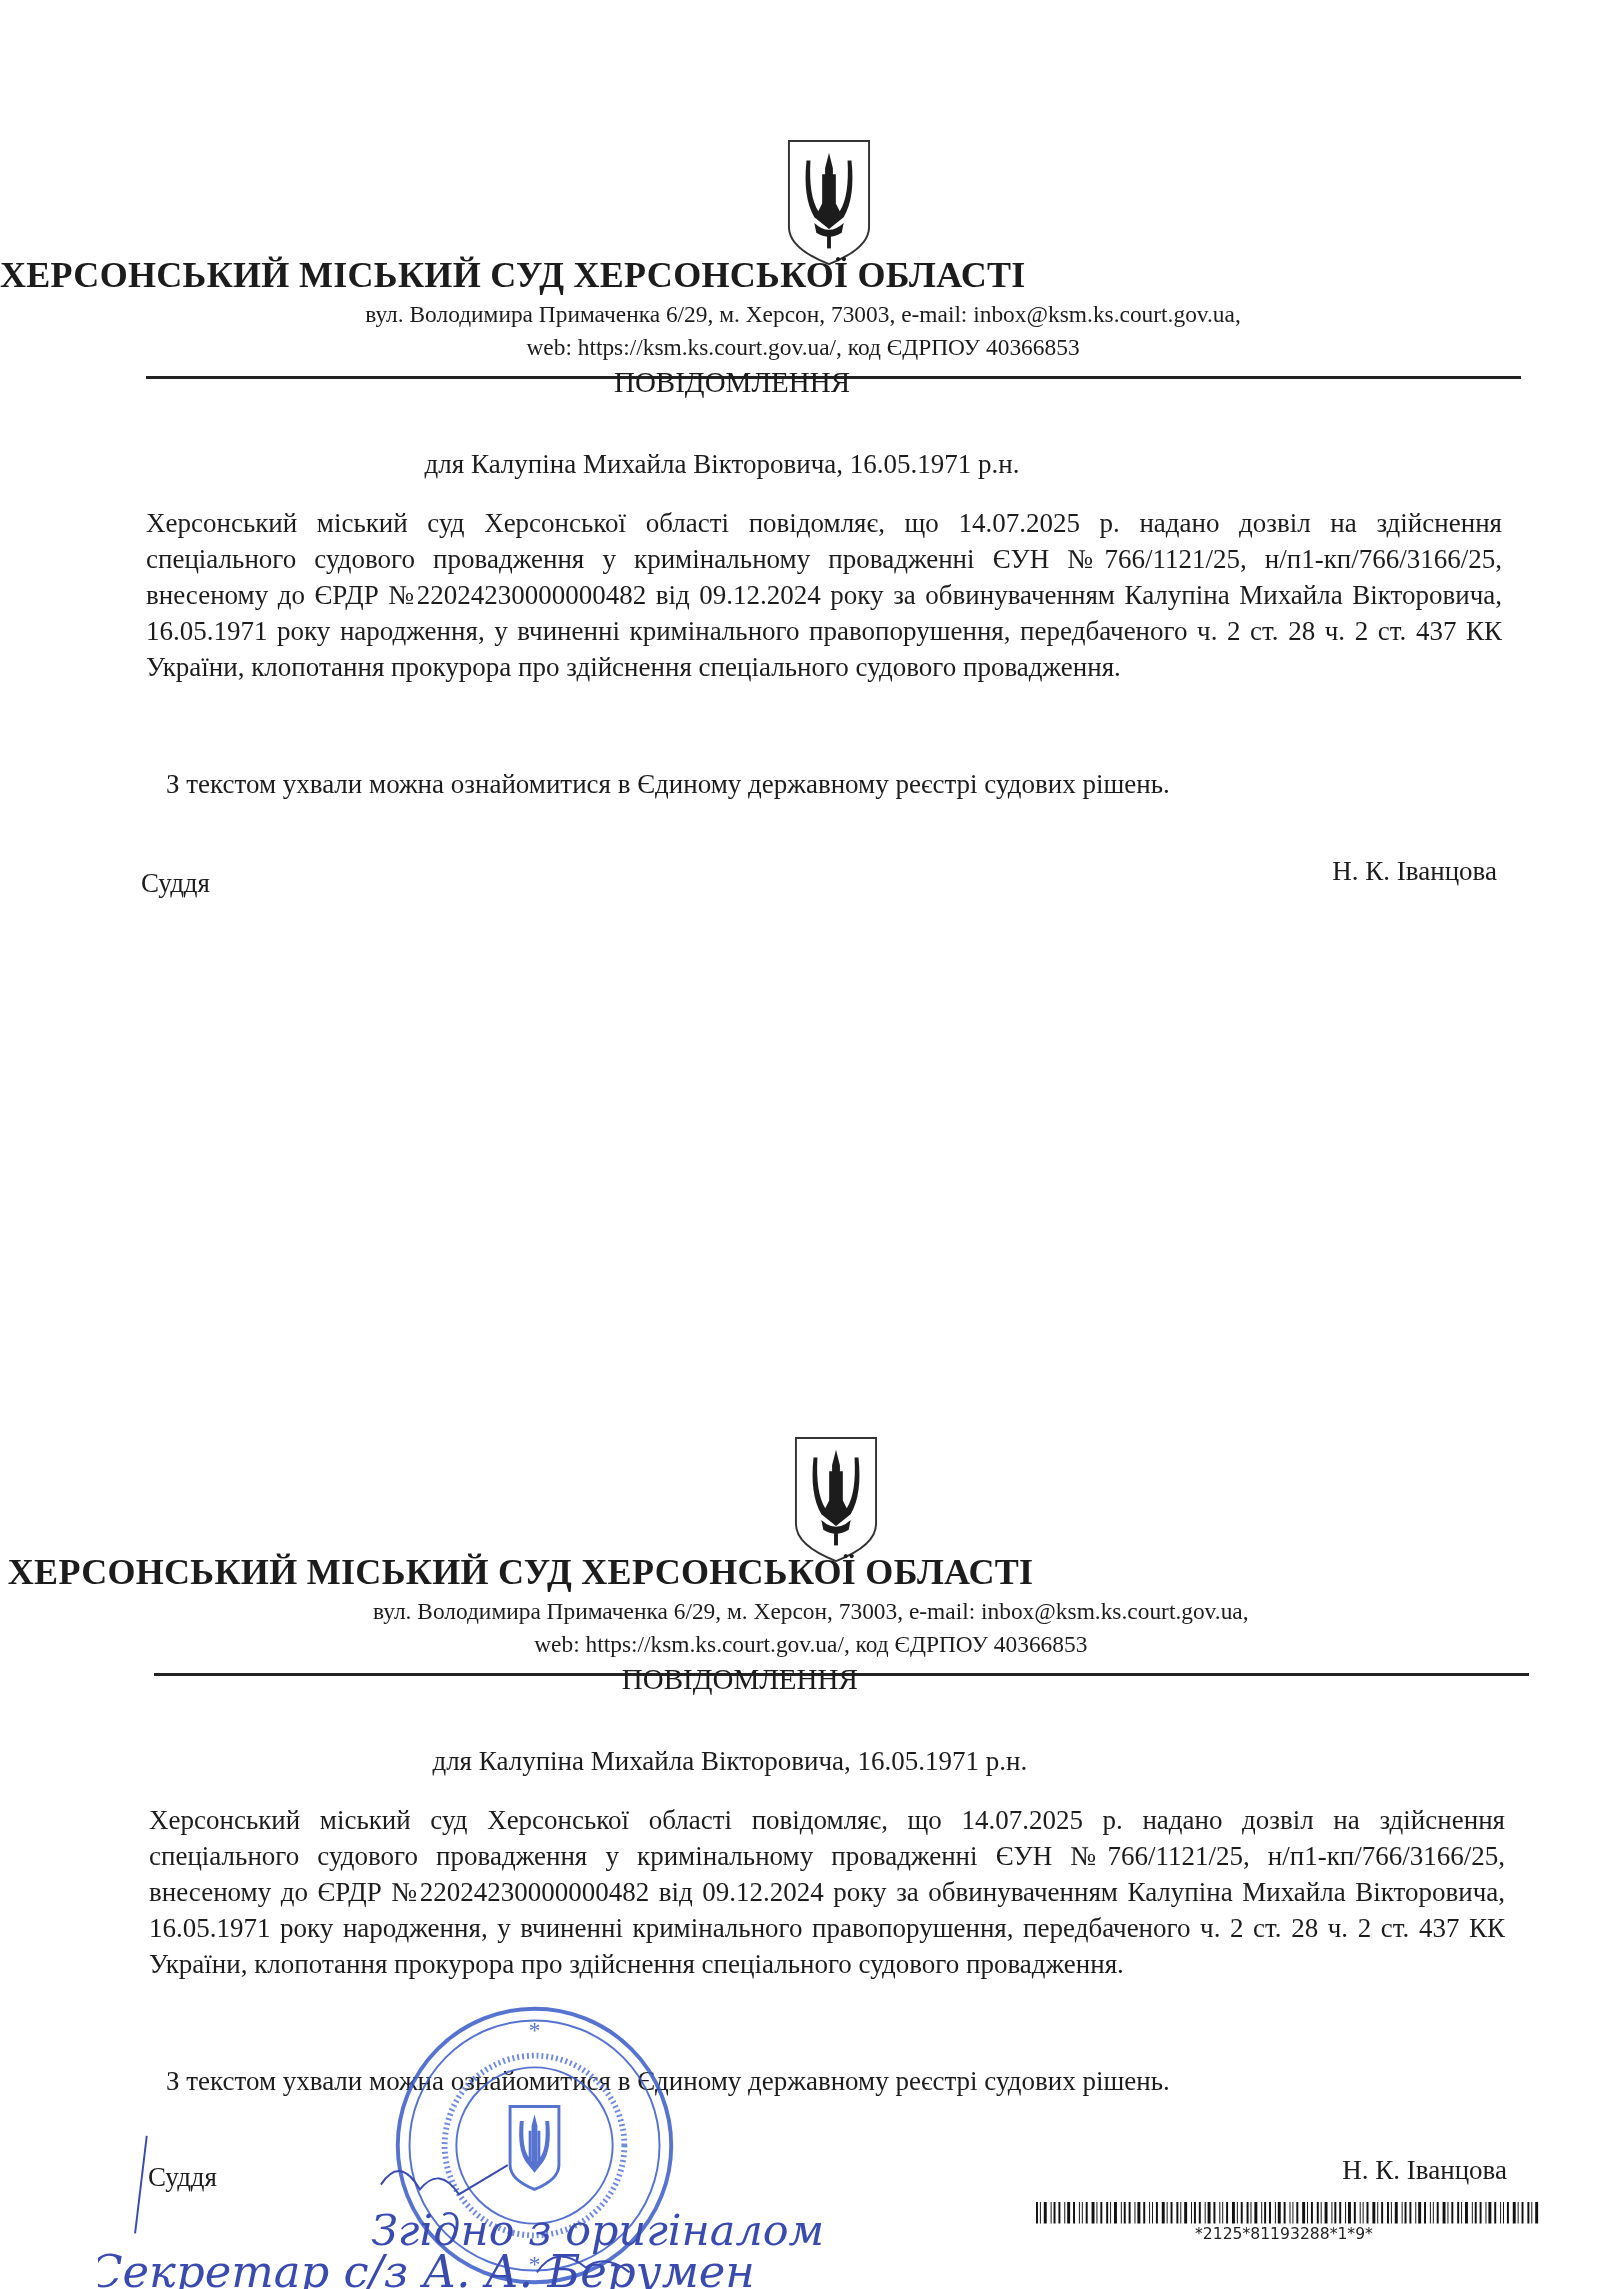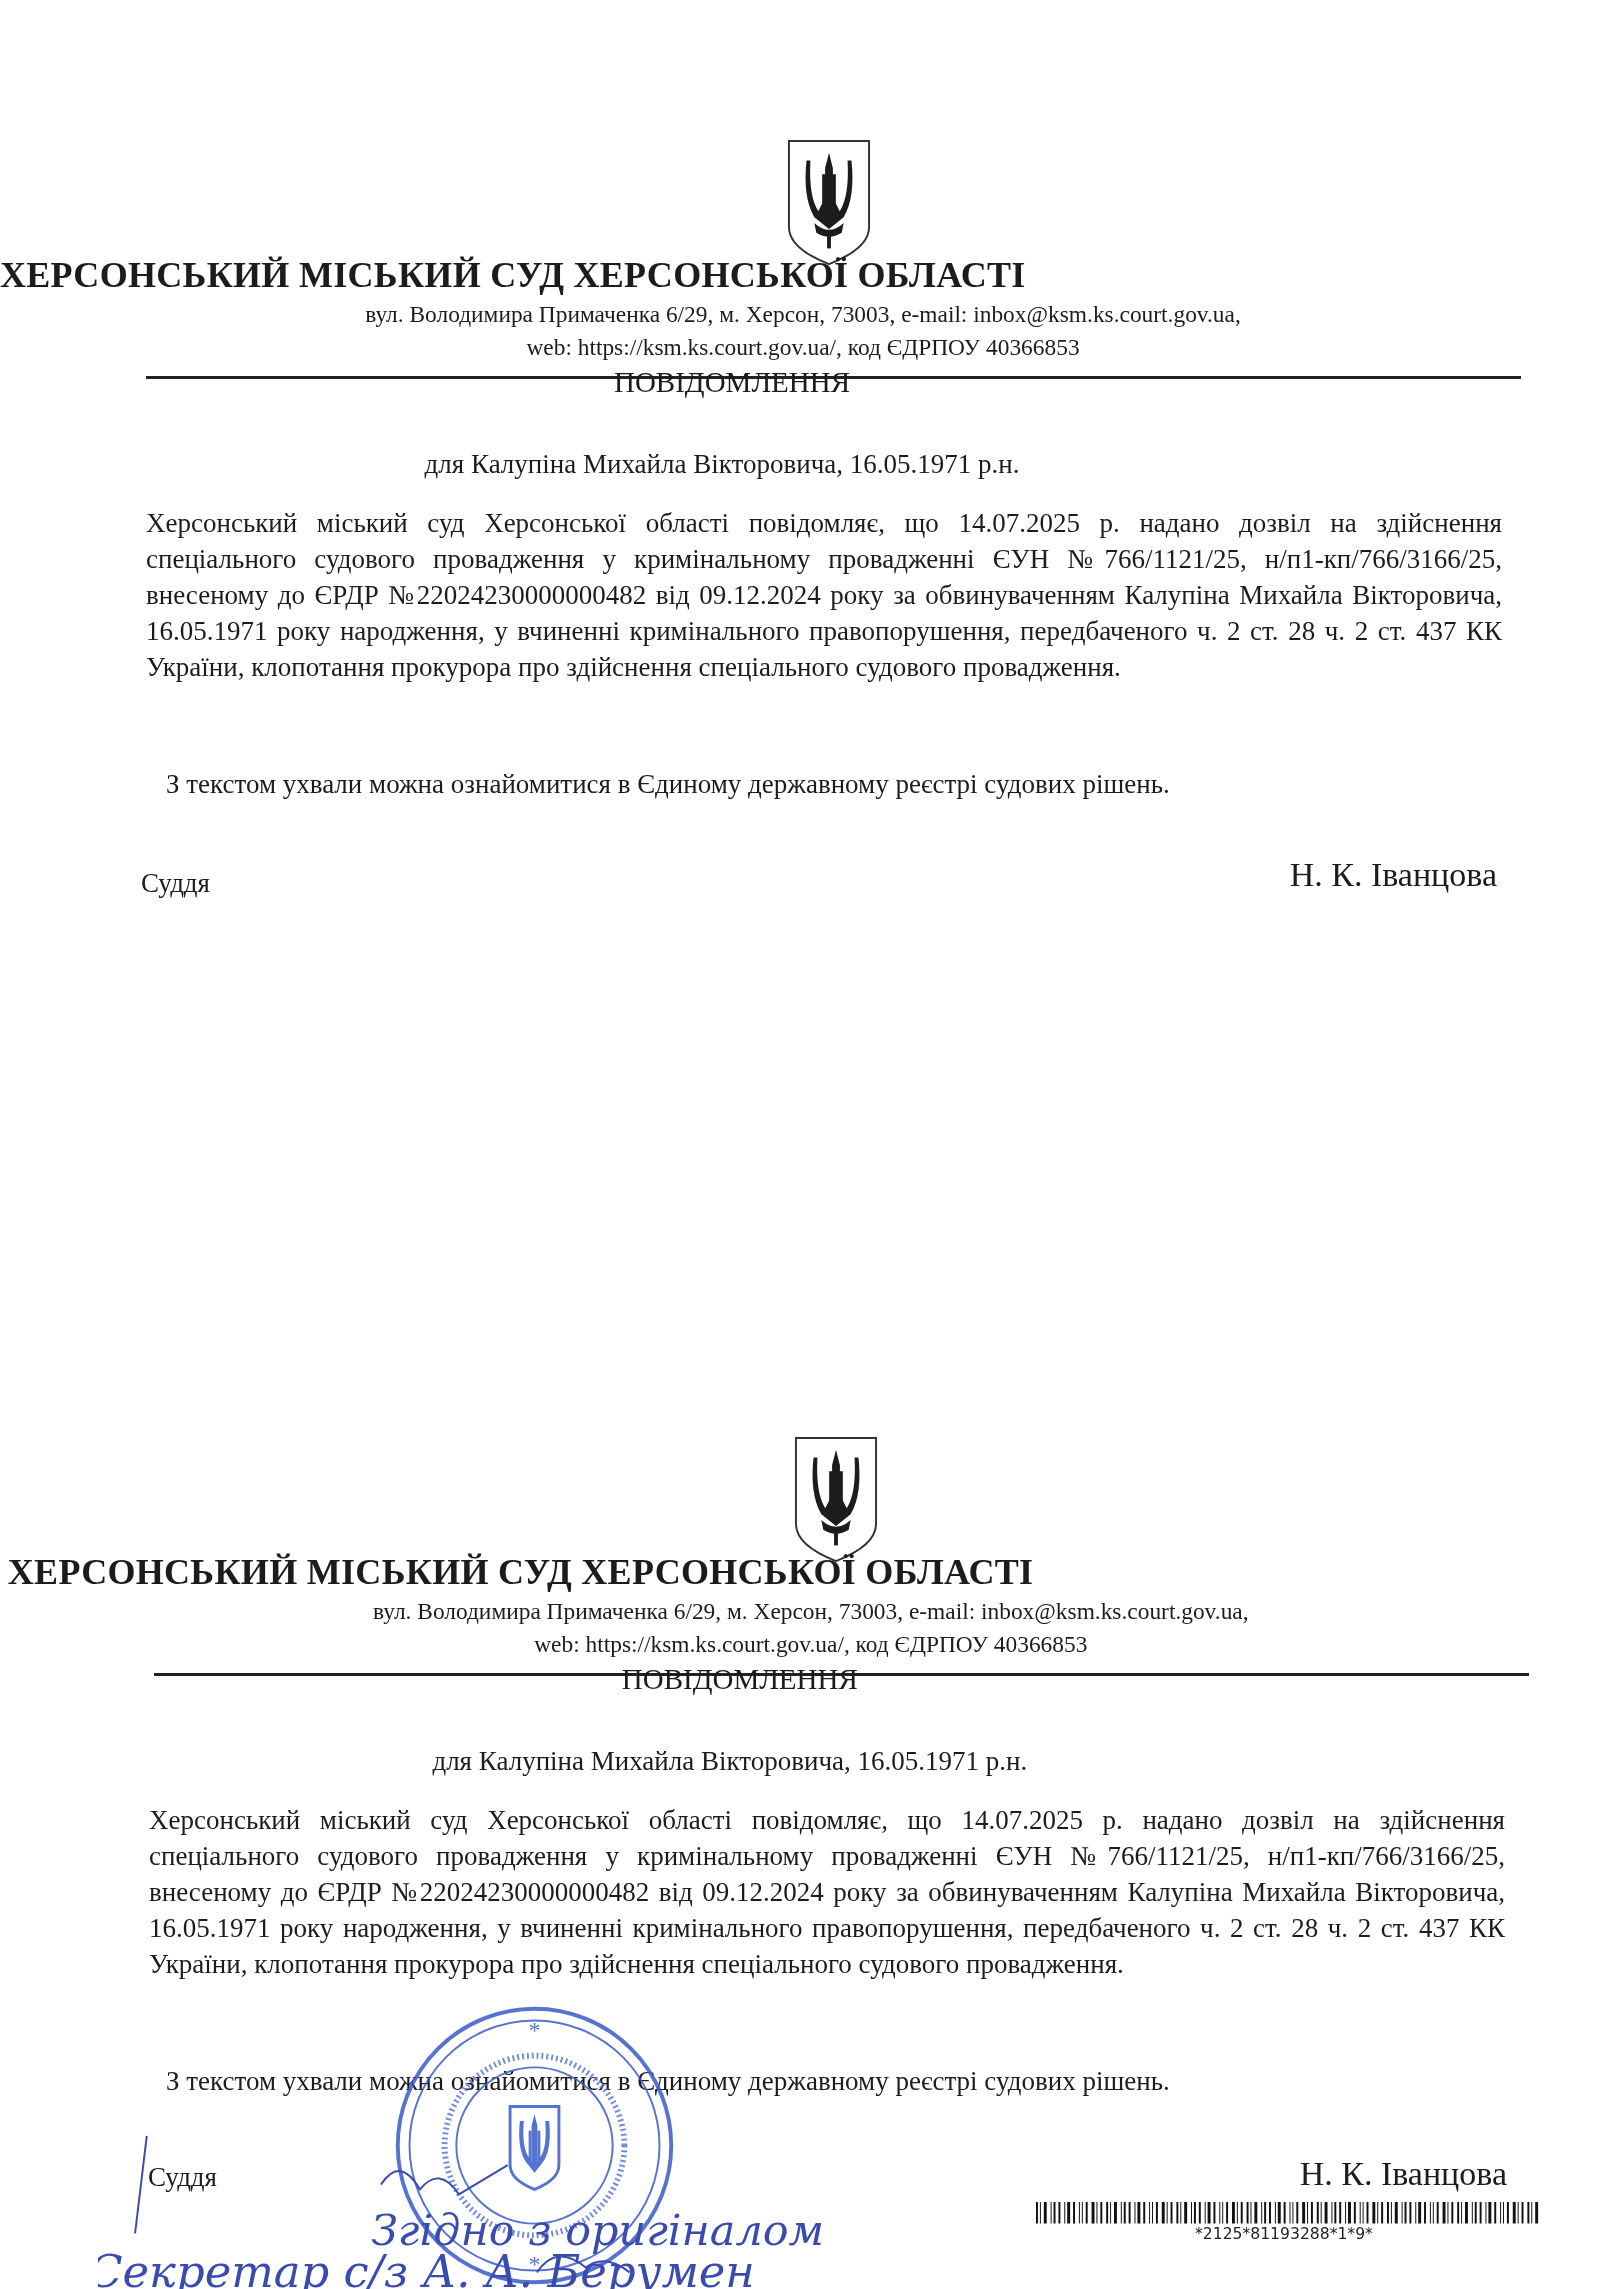--- a/index.html
+++ b/index.html
@@ -10,21 +10,21 @@
   .emblem { position: absolute; left: 785px; top: 11.7px; width: 88px; height: 127px; }
   .court-name { position: absolute; left: 0; width: 1606px; top: 127px; font-size: 36px; font-weight: bold; letter-spacing: 0.3px; }
   .addr1 { position: absolute; left: 0; width: 1606px; text-align: center; top: 174px; font-size: 23.4px; }
   .addr2 { position: absolute; left: 0; width: 1606px; text-align: center; top: 207px; font-size: 23.4px; }
   .rule { position: absolute; left: 146px; width: 1375px; top: 249px; height: 2.9px; background: #222; }
   .doc-title { position: absolute; left: 0; width: 1464px; text-align: center; top: 239px; font-size: 29px; }
   .addressee { position: absolute; left: 0; width: 1444px; text-align: center; top: 322px; font-size: 27px; }
   .body-text { position: absolute; left: 146px; width: 1356px; top: 378px; font-size: 27px; line-height: 36px; text-align: justify; text-indent: 0; }
   .registry-note { position: absolute; left: 166px; top: 642px; font-size: 27px; }
   .judge-label { position: absolute; left: 141px; top: 741px; font-size: 27px; }
-  .judge-name { position: absolute; right: 109px; top: 729px; font-size: 34px; margin-left: 17px; }
+  .judge-name { position: absolute; right: 109px; top: 729px; font-size: 27px; margin-left: 17px; }
   .copy-bottom .emblem { left: 792px; }
   .copy-bottom .court-name { left: 7.8px; }
   .copy-bottom .addr1, .copy-bottom .addr2 { left: 7.8px; }
   .copy-bottom .rule { left: 154px; }
   .copy-bottom .doc-title, .copy-bottom .addressee { left: 7.8px; }
   .copy-bottom .body-text { left: 149px; width: 1356px; }
   .copy-bottom .judge-label { left: 148px; top: 738px; }
   .copy-bottom .judge-name { right: 99px; top: 731px; }
   .stamp { position: absolute; left: 388px; top: 1999px; width: 293px; height: 293px; opacity: 0.85; }
   .barcode { position: absolute; left: 1036px; top: 2202px; width: 507px; height: 21.5px; }

